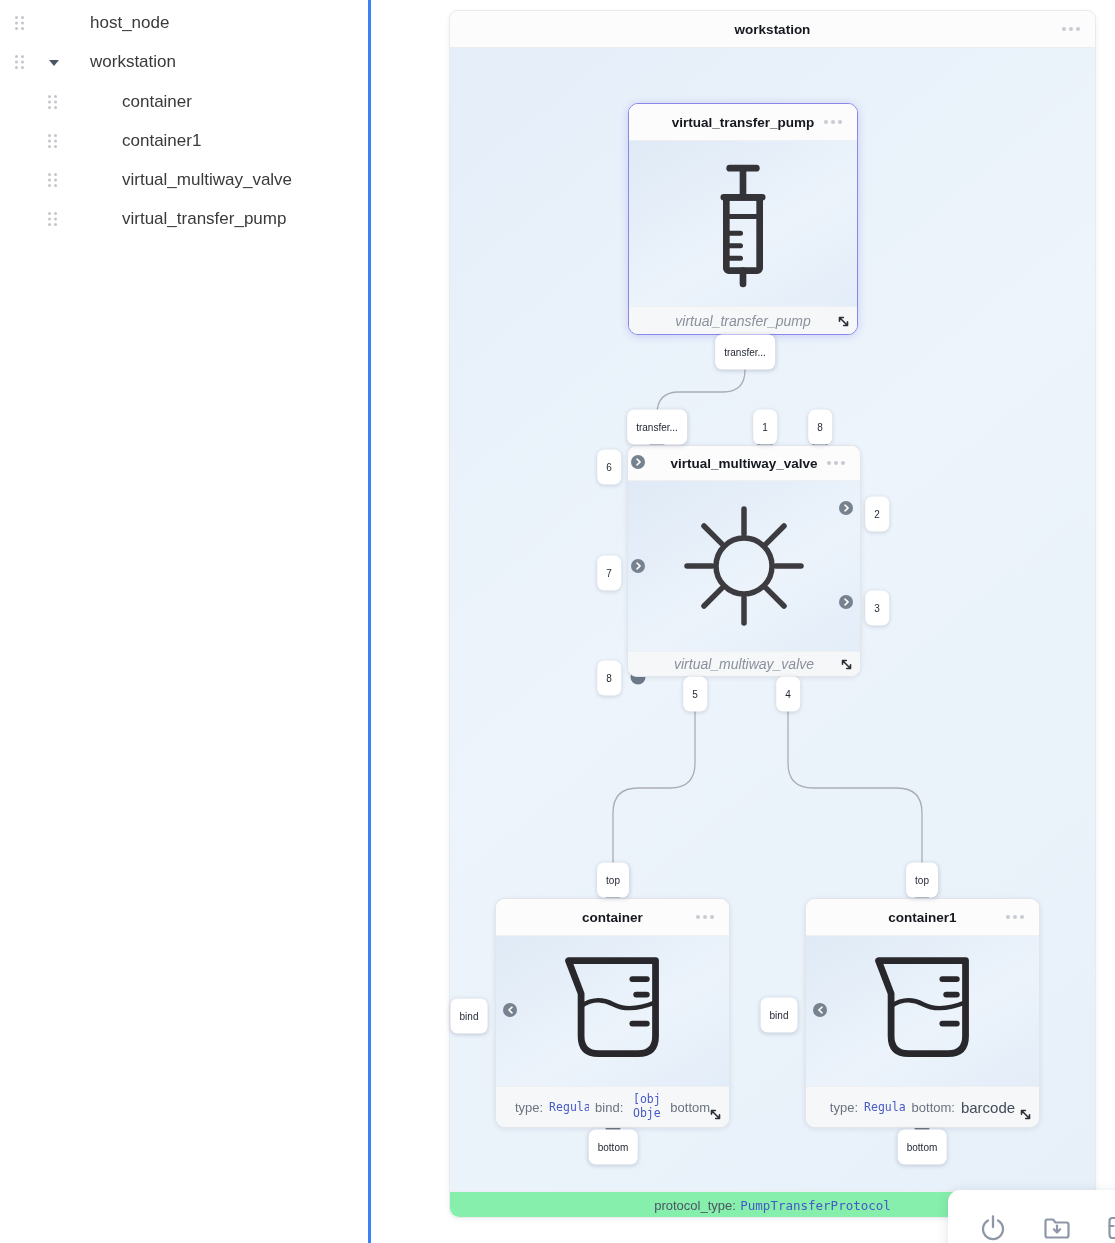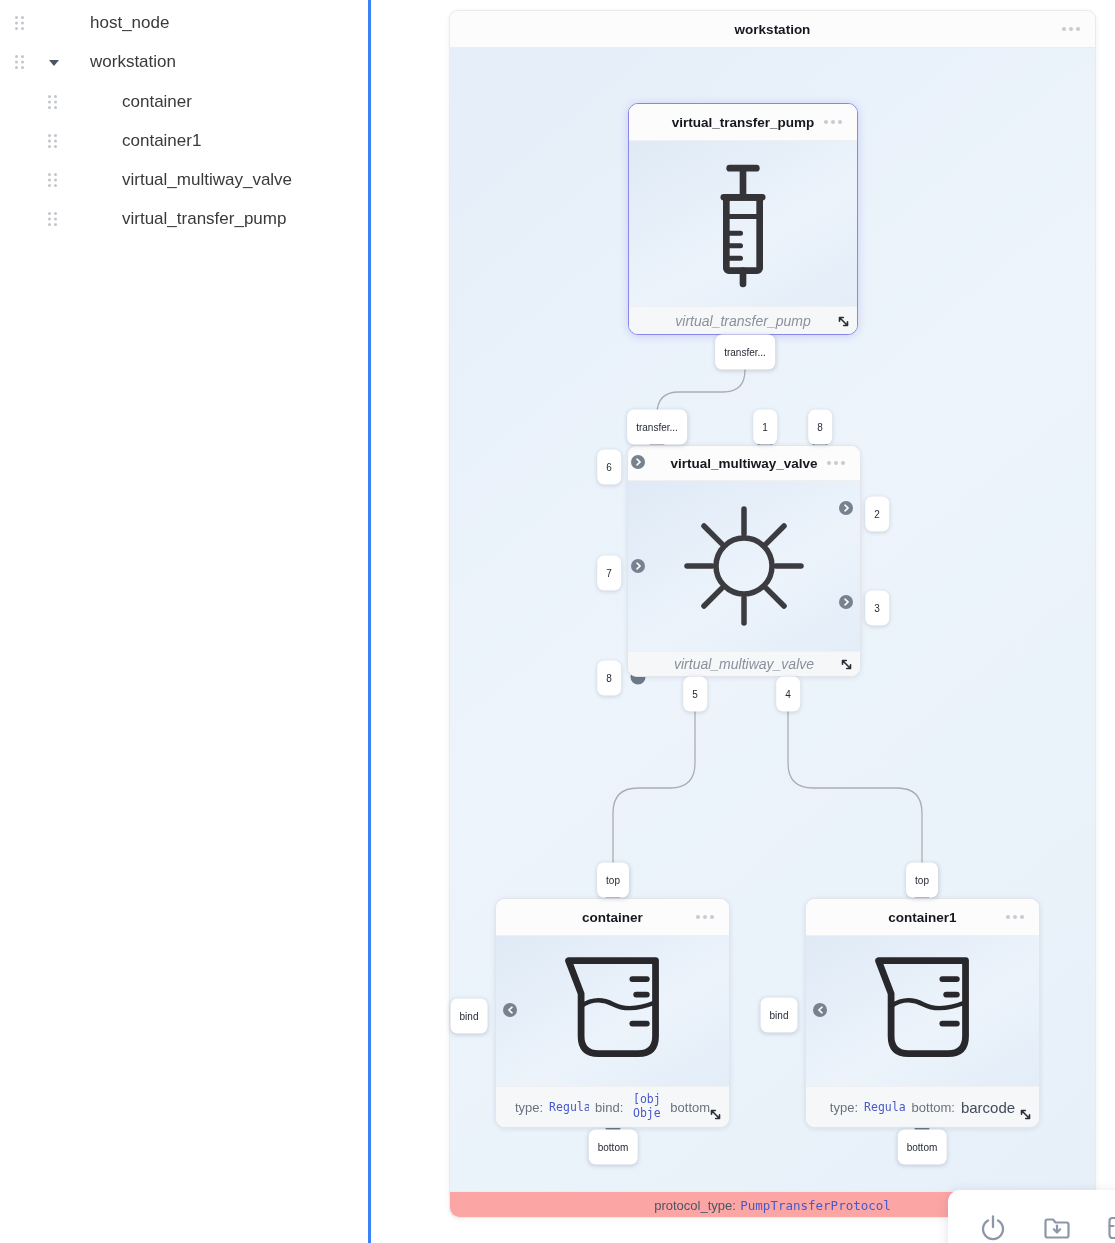--- a/index.html
+++ b/index.html
@@ -19,21 +19,21 @@
   
   .panel { position:absolute; left:449px; top:10px; width:647px; height:1208px;
     border-radius:9px; border:1px solid #e9eaee; box-shadow:0 1px 5px rgba(30,40,70,.06);
     background:#fff; z-index:1; }
   .panel-header { position:absolute; left:0; top:0; right:0; height:37px; background:#fcfcfd;
     border-bottom:1px solid #ededf0; border-radius:9px 9px 0 0; }
   .panel-title { position:absolute; width:100%; text-align:center; line-height:37px;
     font-size:13.5px; font-weight:bold; color:#15181e; }
   .panel-body { position:absolute; left:0; top:37px; right:0; bottom:26px;
     background:linear-gradient(140deg,#e5eef9 0%,#edf4fb 45%,#e7f0f9 100%); }
-  .panel-footer { position:absolute; left:0; bottom:0; right:0; height:26px; background:#fca5a5;
+  .panel-footer { position:absolute; left:0; bottom:0; right:0; height:26px; background:#86efac;
     border-top:1px solid #ebedf0; border-radius:0 0 9px 9px; text-align:center; line-height:25px; }
   .panel-footer .kv-label { font-size:13px; color:#4b5563; }
   .mono { font-family:"DejaVu Sans Mono", monospace; color:#4759c8; }
   .panel-footer .kv-value { font-size:12.5px; }
 
   .menu-dots { position:absolute; right:15px; top:50%; transform:translateY(-50%);
     display:flex; gap:3px; cursor:pointer; }
   .menu-dots i { width:4px; height:4px; border-radius:50%; background:#c7cbd2; }
 
   

